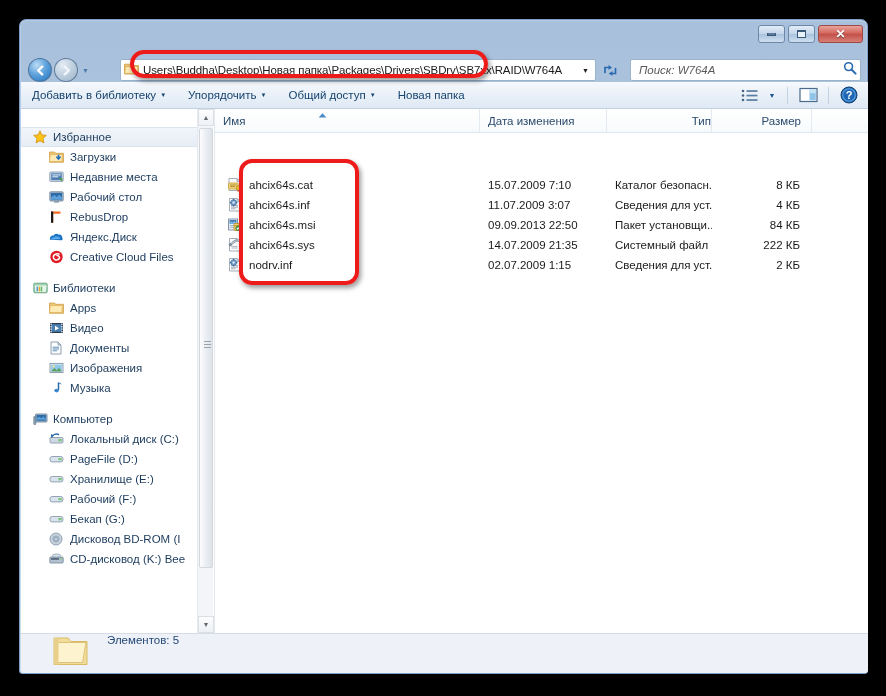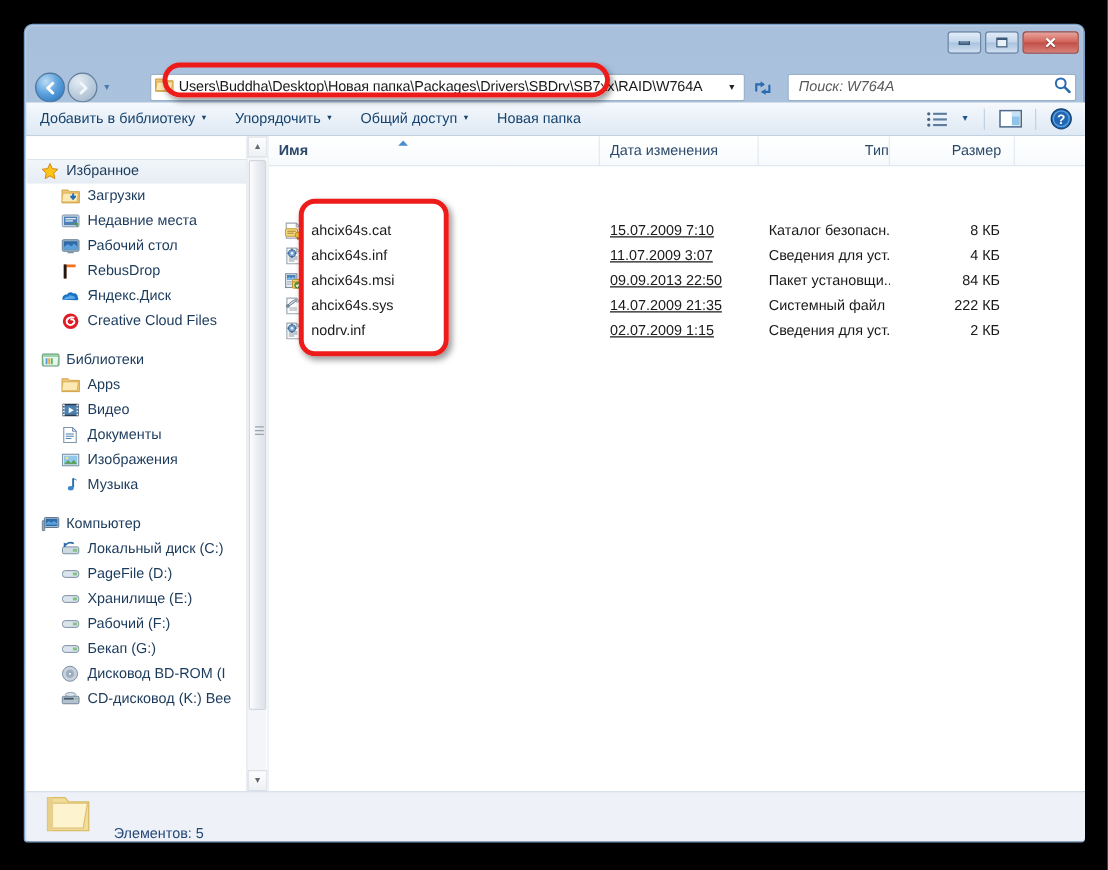--- a/index.html
+++ b/index.html
@@ -255,21 +255,21 @@
   }
   .colhdr {
     position: relative;
     font-size: 11.5px; color: #2b4a6b;
     display: flex; align-items: center;
     padding-left: 8px;
     border-right: 1px solid #e3eaf1;
     cursor: default;
     overflow: hidden;
   }
-  .colhdr.name { width: 265px; font-weight: bold; }
+  .colhdr.name { width: 265px; }
   .colhdr.date { width: 127px; }
   .colhdr.type { width: 105px; justify-content: flex-end; }
   .colhdr.size { width: 100px; justify-content: flex-end; padding-right: 10px; padding-left: 0; }
   .colhdr.pad { flex: 1 1 auto; border-right: none; }
   #sortarrow {
     position: absolute; left: 103px; top: -1px;
     width: 9px; height: 5px;
     cursor: default;
   }
 
@@ -280,32 +280,32 @@
     font-size: 11.5px; color: #1a1a1a;
     cursor: default;
   }
   .fr-name {
     width: 265px;
     display: flex; align-items: center; gap: 6px;
     padding-left: 12px;
     white-space: nowrap; overflow: hidden;
   }
   .fr-icon { flex: 0 0 auto; width: 16px; height: 16px; }
-  .fr-date { width: 127px; padding-left: 8px; color: #1a1a1a; white-space: nowrap; text-decoration: underline; }
+  .fr-date { width: 127px; padding-left: 8px; color: #1a1a1a; white-space: nowrap; }
   .fr-type { width: 105px; padding-left: 8px; color: #1a1a1a; white-space: nowrap; overflow: hidden; }
   .fr-size { width: 100px; text-align: right; padding-right: 12px; color: #1a1a1a; }
 
   
   #statusbar {
     position: absolute; left: 1px; top: 613px;
     width: 847px; height: 40px;
     background: #eef1f8;
     border-top: 1px solid #d5dce8;
-    display: flex; align-items: flex-end;
-    padding-left: 14px;
+    display: flex; align-items: flex-start;
+    padding-left: 30px;
     border-radius: 0 0 3px 3px;
   }
   #status-folder-icon { flex: 0 0 auto; margin-right: 18px; }
   #status-text { font-size: 11.5px; color: #234876; }
 
   
   .annot {
     position: absolute;
     border: 4px solid #ee1b1b;
     border-radius: 22px;

